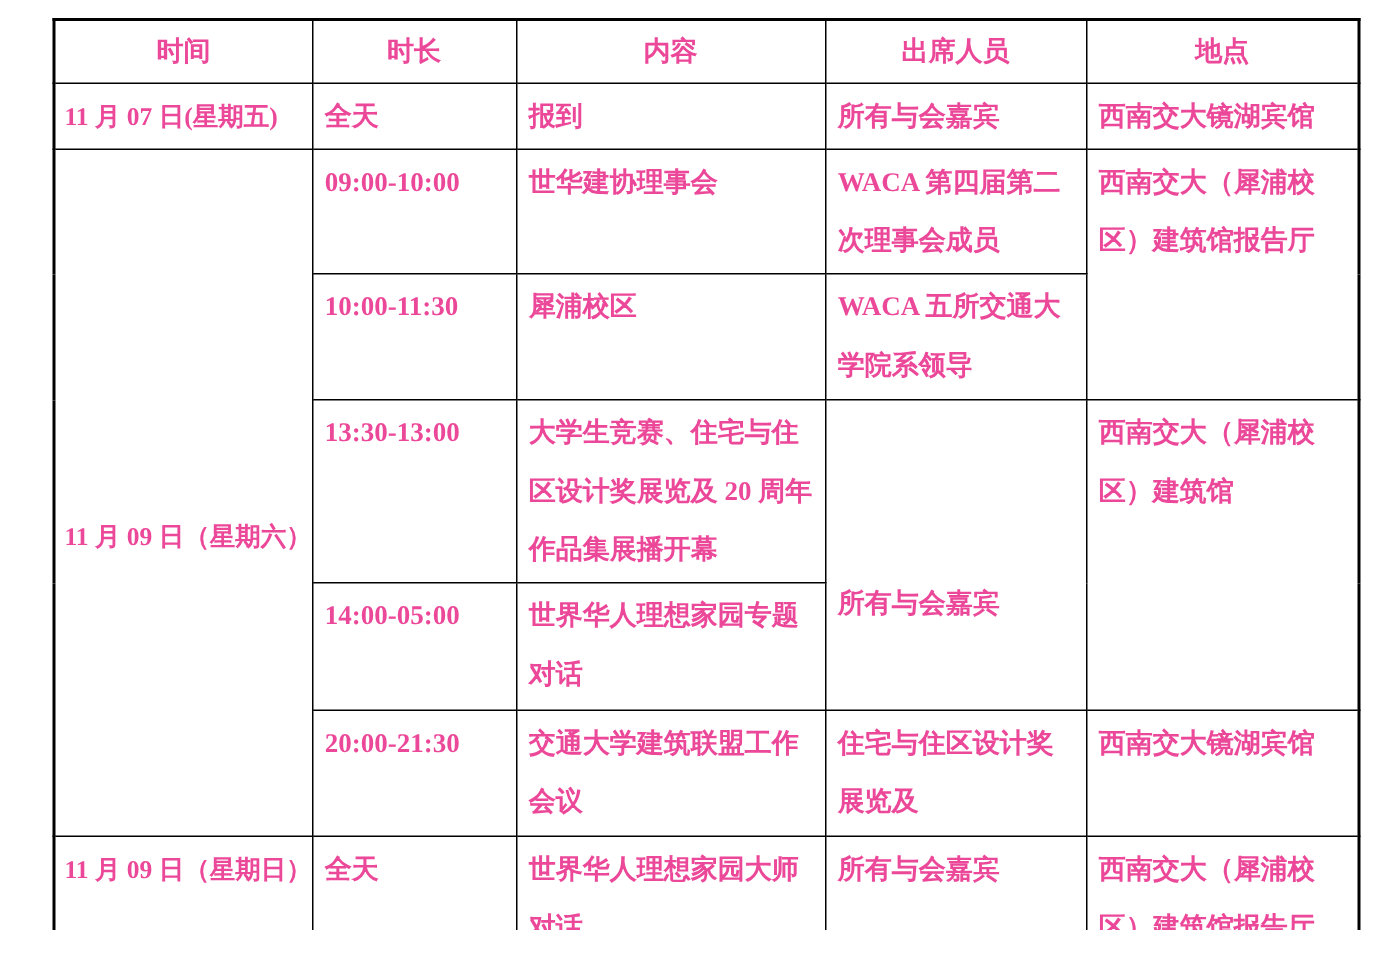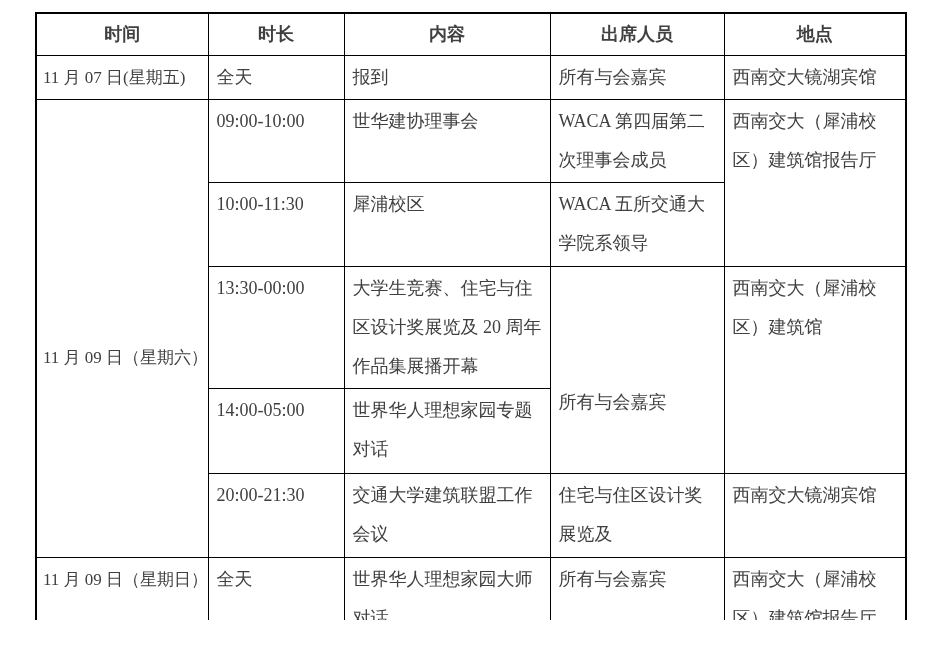--- a/index.html
+++ b/index.html
@@ -7,40 +7,40 @@
     padding: 0;
     background: #ffffff;
   }
   .page {
     position: relative;
     width: 926px;
     height: 620px;
     background: #ffffff;
     overflow: hidden;
     font-family: "Liberation Serif", "DejaVu Serif", serif;
-    color: #404040;
+    color: #ec4899;
   }
   table.schedule {
     position: absolute;
     left: 35px;
     top: 12px;
     width: 870px;
     border-collapse: collapse;
     table-layout: fixed;
     border: 2px solid #000000;
   }
   .schedule th,
   .schedule td {
     border: 1px solid #000000;
     vertical-align: top;
     text-align: left;
     font-size: 18px;
     line-height: 39px;
     padding: 2px 8px;
-    font-weight: normal;
+    font-weight: bold;
     word-break: break-word;
   }
   .schedule thead th {
     text-align: center;
     font-weight: bold;
     height: 41px;
     padding: 0 4px;
     line-height: 41px;
     vertical-align: middle;
   }
@@ -102,21 +102,21 @@
         <td>世华建协理事会</td>
         <td>WACA 第四届第二次理事会成员</td>
         <td rowspan="2">西南交大（犀浦校区）建筑馆报告厅</td>
       </tr>
       <tr class="row-r3">
         <td>10:00-11:30</td>
         <td>犀浦校区</td>
         <td>WACA 五所交通大学院系领导</td>
       </tr>
       <tr class="row-r4">
-        <td>13:30-00:00</td>
+        <td>13:30-13:00</td>
         <td>大学生竞赛、住宅与住区设计奖展览及 20 周年作品集展播开幕</td>
         <td class="attendees-merged" rowspan="2">所有与会嘉宾</td>
         <td rowspan="2">西南交大（犀浦校区）建筑馆</td>
       </tr>
       <tr class="row-r5">
         <td>14:00-05:00</td>
         <td>世界华人理想家园专题对话</td>
       </tr>
       <tr class="row-r6">
         <td>20:00-21:30</td>

